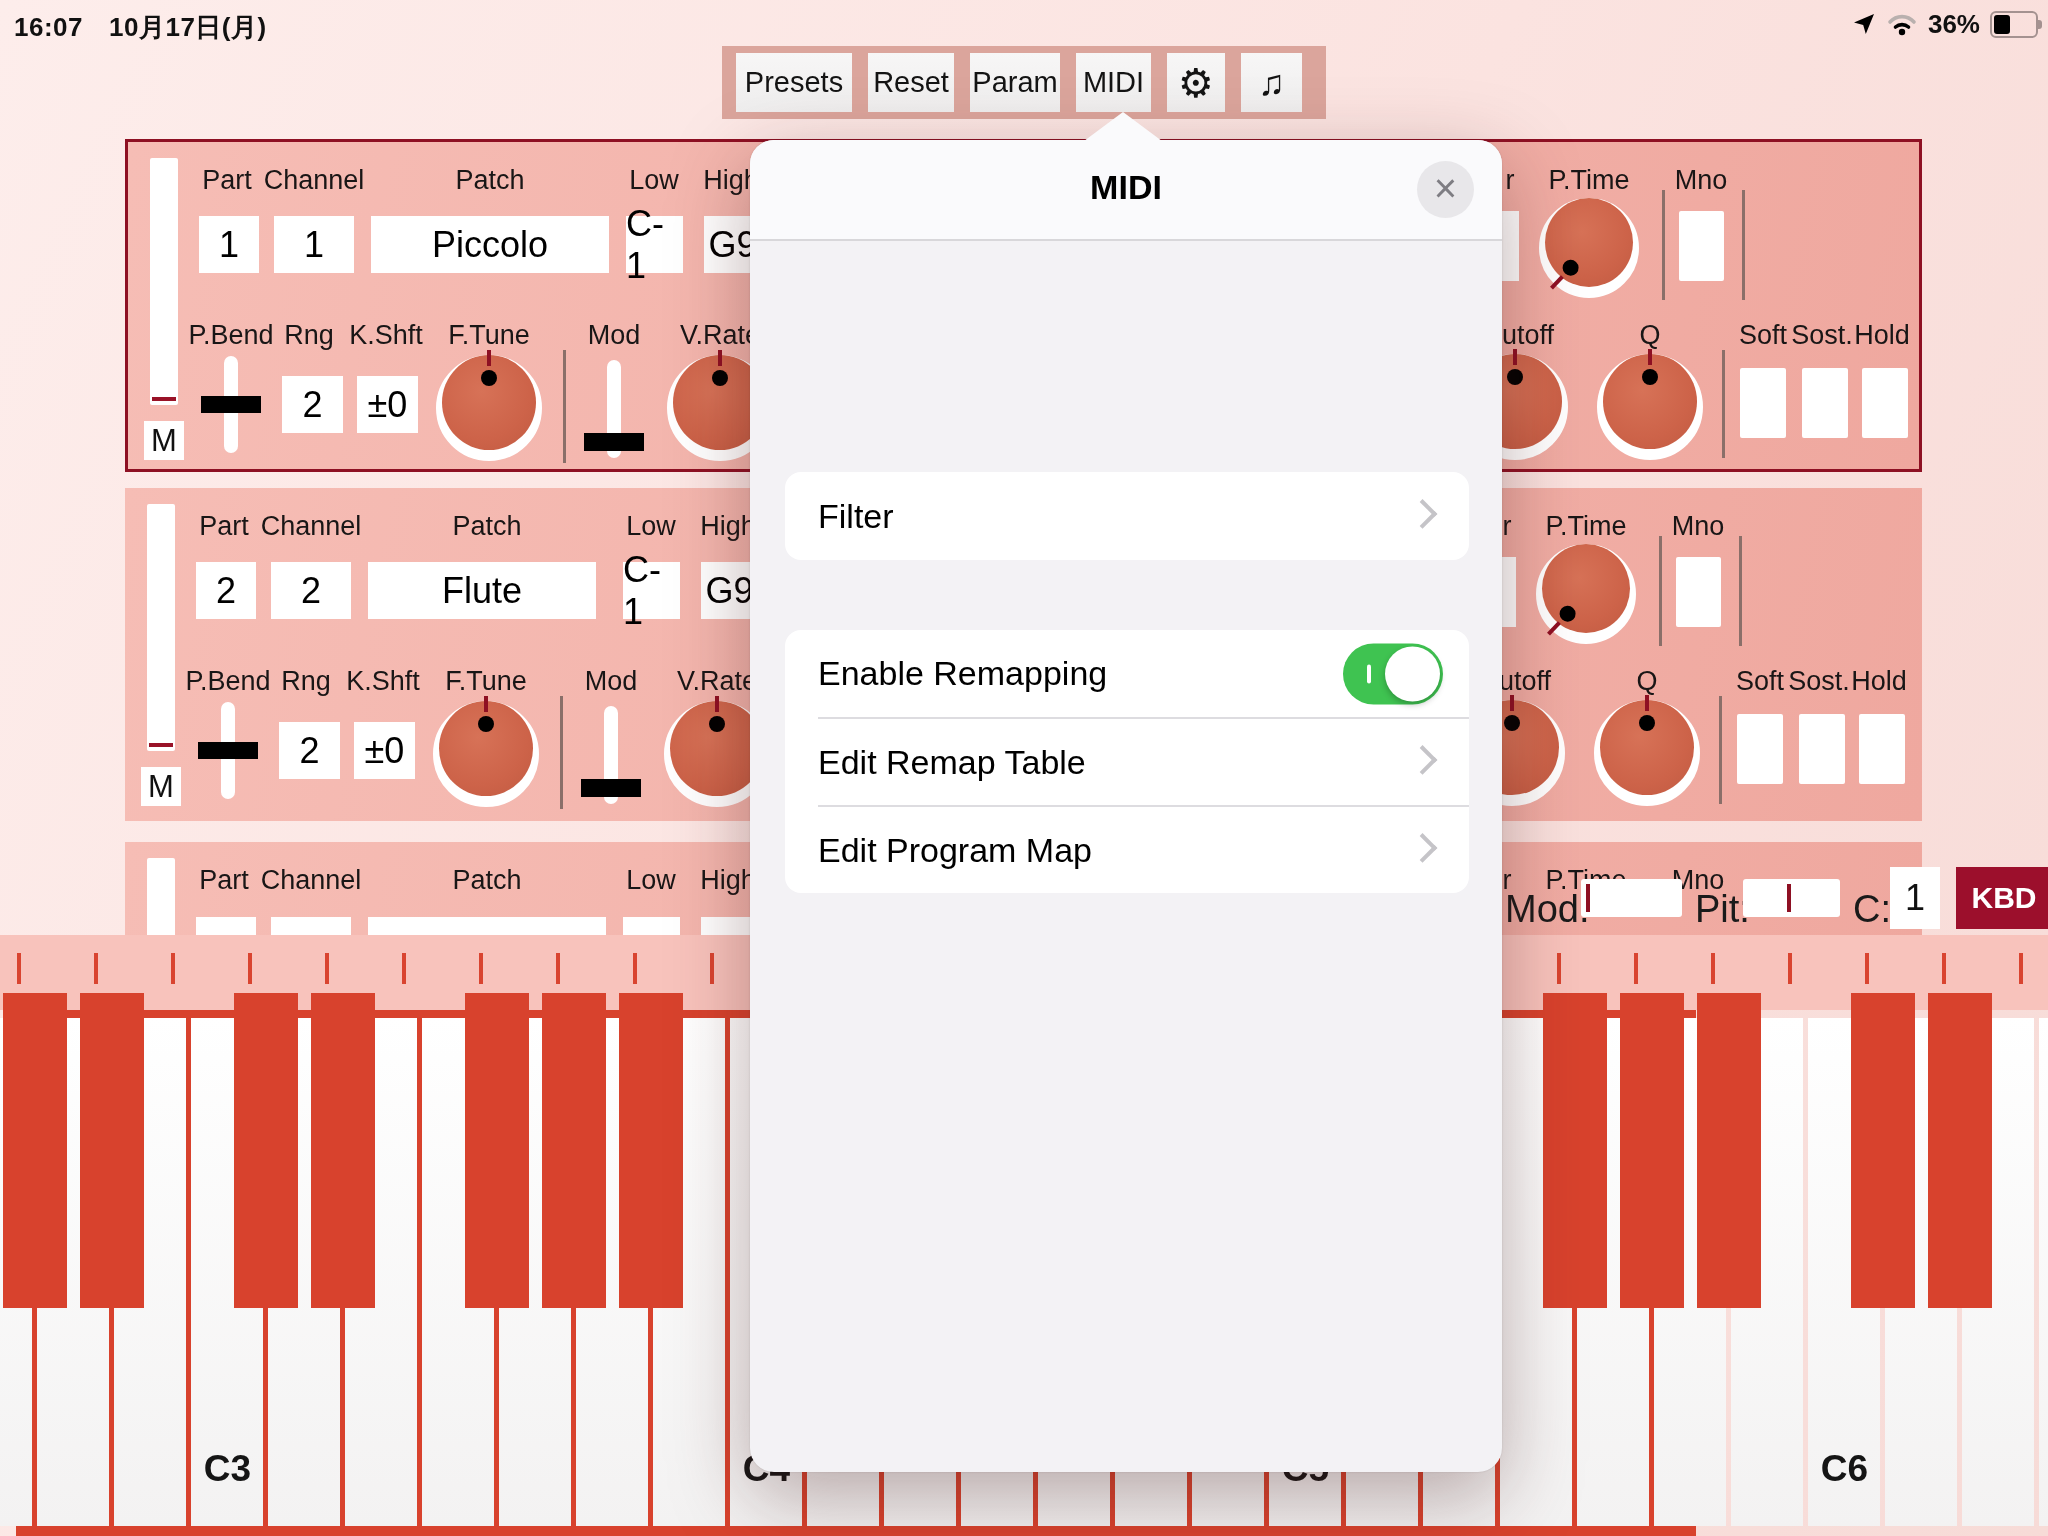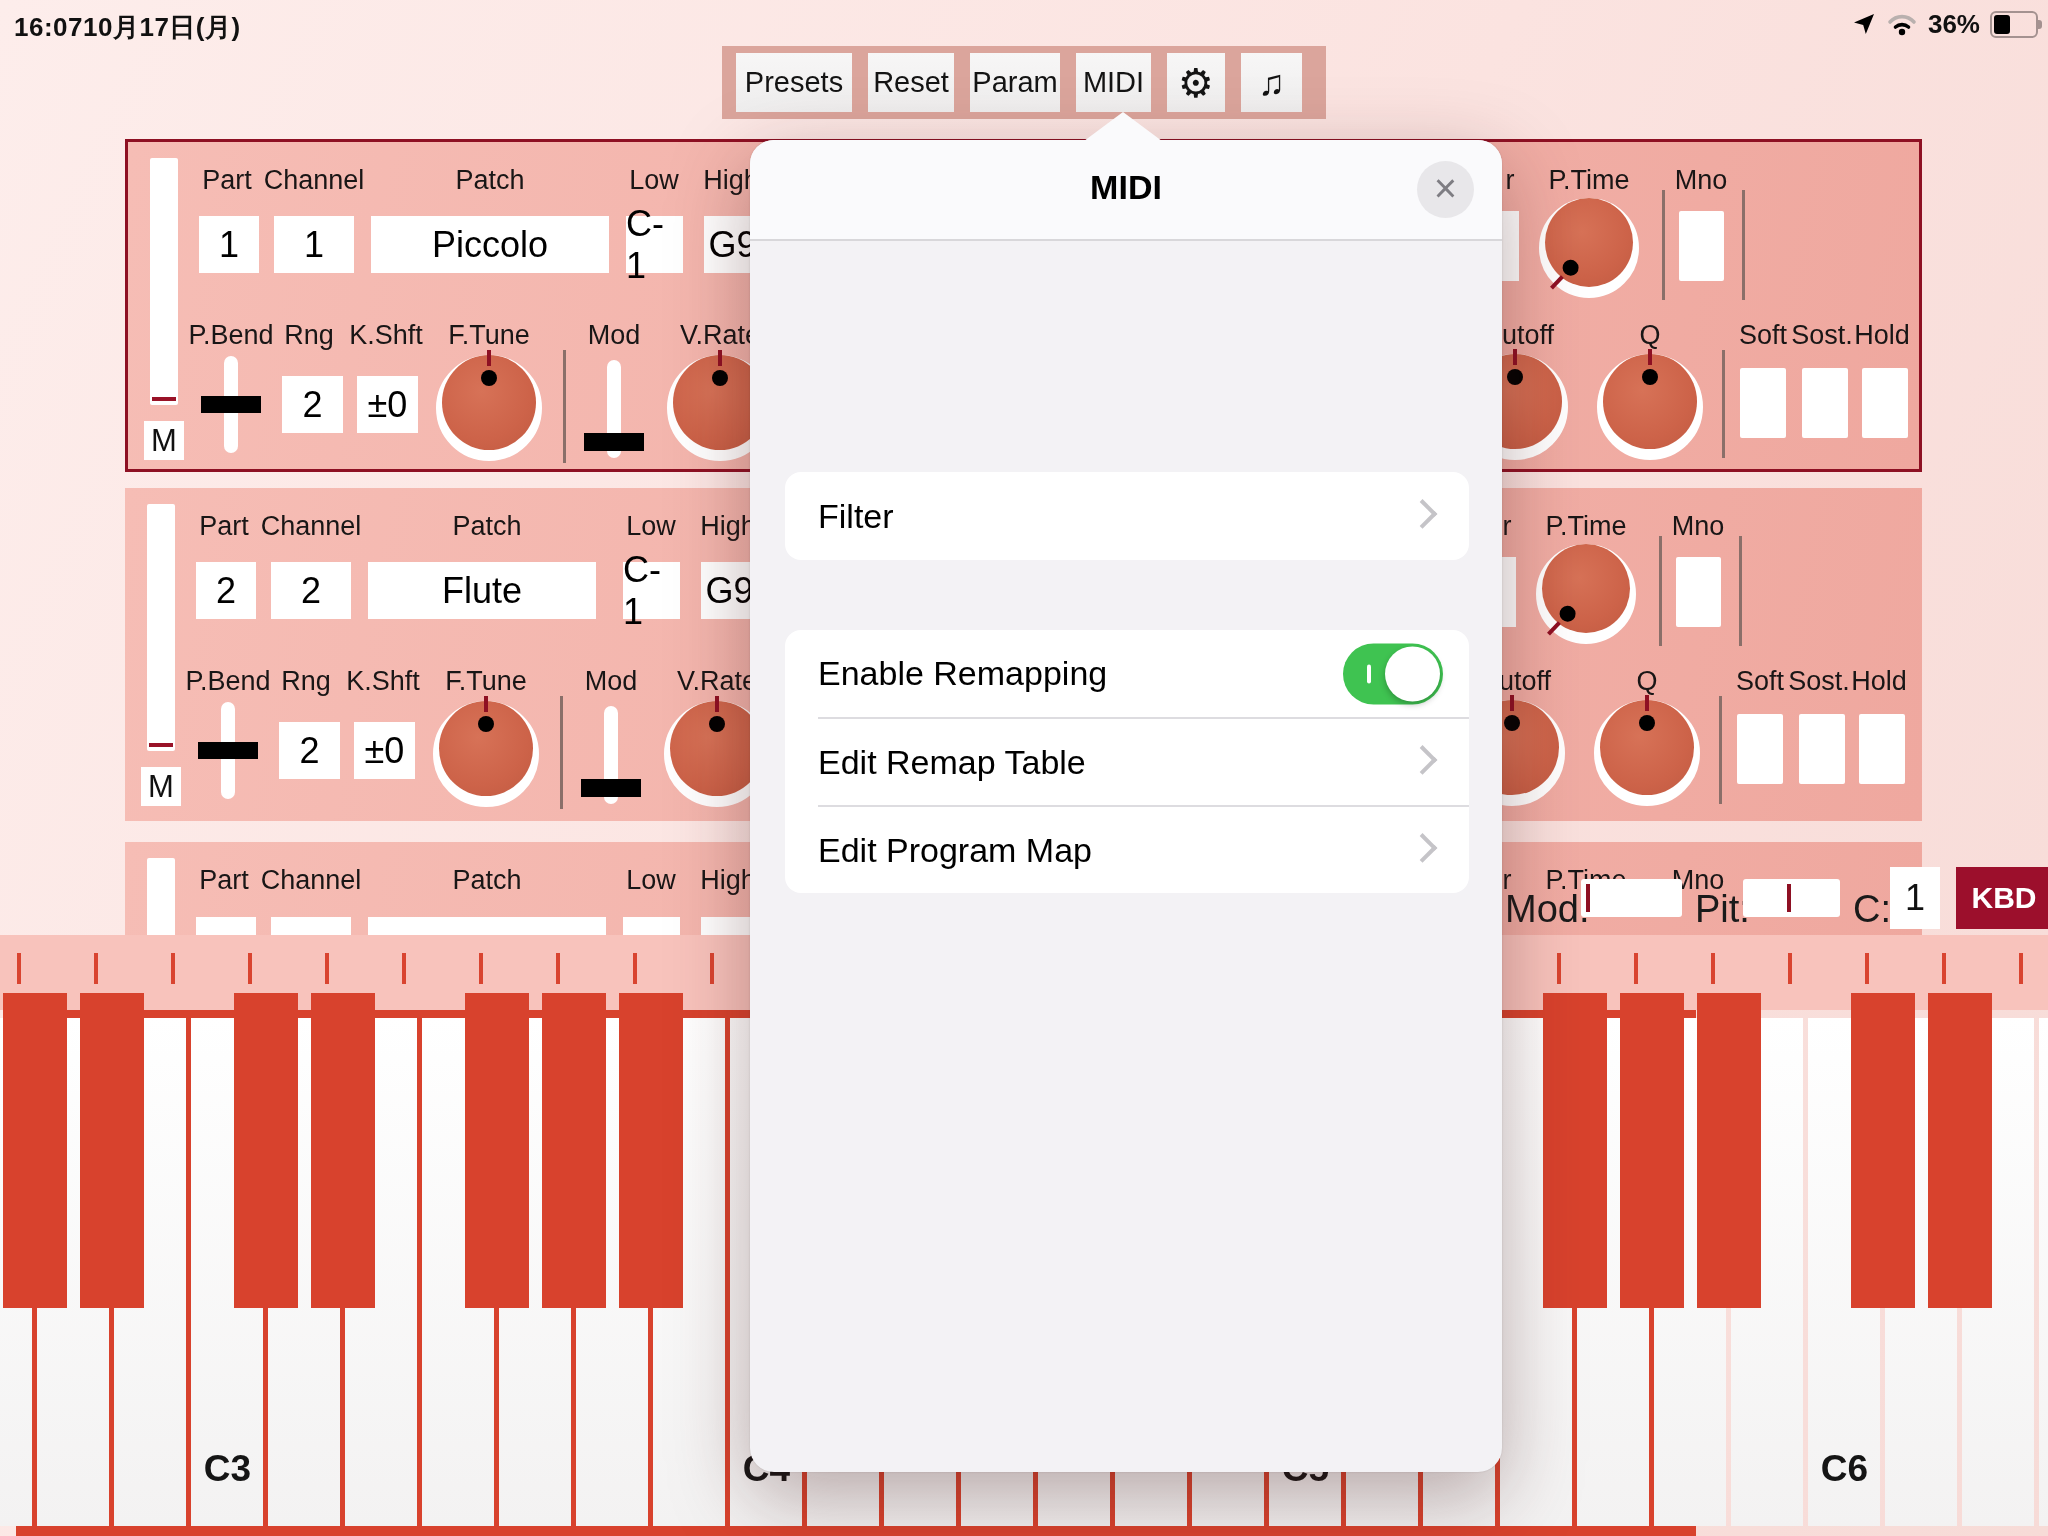--- a/index.html
+++ b/index.html
@@ -2,21 +2,21 @@
 <html><head>
 <meta charset="utf-8">
 <style>
   html,body{margin:0;padding:0;background:#444;}
   .screen{position:relative;width:2048px;height:1536px;overflow:hidden;
     background:linear-gradient(115deg,#fdedeb 0%,#fbe3e0 55%,#f7dbd7 100%);
     font-family:"Liberation Sans","DejaVu Sans",sans-serif;color:#111;}
   
   .statusbar{position:absolute;left:0;top:0;width:100%;height:48px;}
   .sb-left{position:absolute;left:14px;top:10px;font-size:26px;font-weight:700;letter-spacing:.5px;}
-  .sb-date{font-weight:700;}
+  .sb-date{margin-left:26px;font-weight:700;}
   .sb-right{position:absolute;right:10px;top:8px;display:flex;align-items:center;gap:10px;height:32px;}
   .sb-pct{font-size:26px;font-weight:600;}
   .batt{position:relative;width:44px;height:23px;border:2px solid rgba(60,50,50,.45);border-radius:6px;}
   .batt-fill{position:absolute;left:2px;top:2px;bottom:2px;width:36%;background:#000;border-radius:3px;}
   .batt-nub{position:absolute;right:-6px;top:7px;width:4px;height:9px;background:rgba(60,50,50,.45);border-radius:0 3px 3px 0;}
   
   .toolbar{position:absolute;left:722px;top:46px;width:604px;height:73px;background:#dba59c;display:flex;align-items:center;gap:16px;padding:0 14px;box-sizing:border-box;z-index:3;}
   .tb-btn{flex:none;height:59px;background:linear-gradient(180deg,#f7f6f6,#efeeee);border:none;font-family:inherit;font-size:29px;color:#141414;display:flex;align-items:center;justify-content:center;}
   .tb-icon{font-size:40px;line-height:1;}
   

